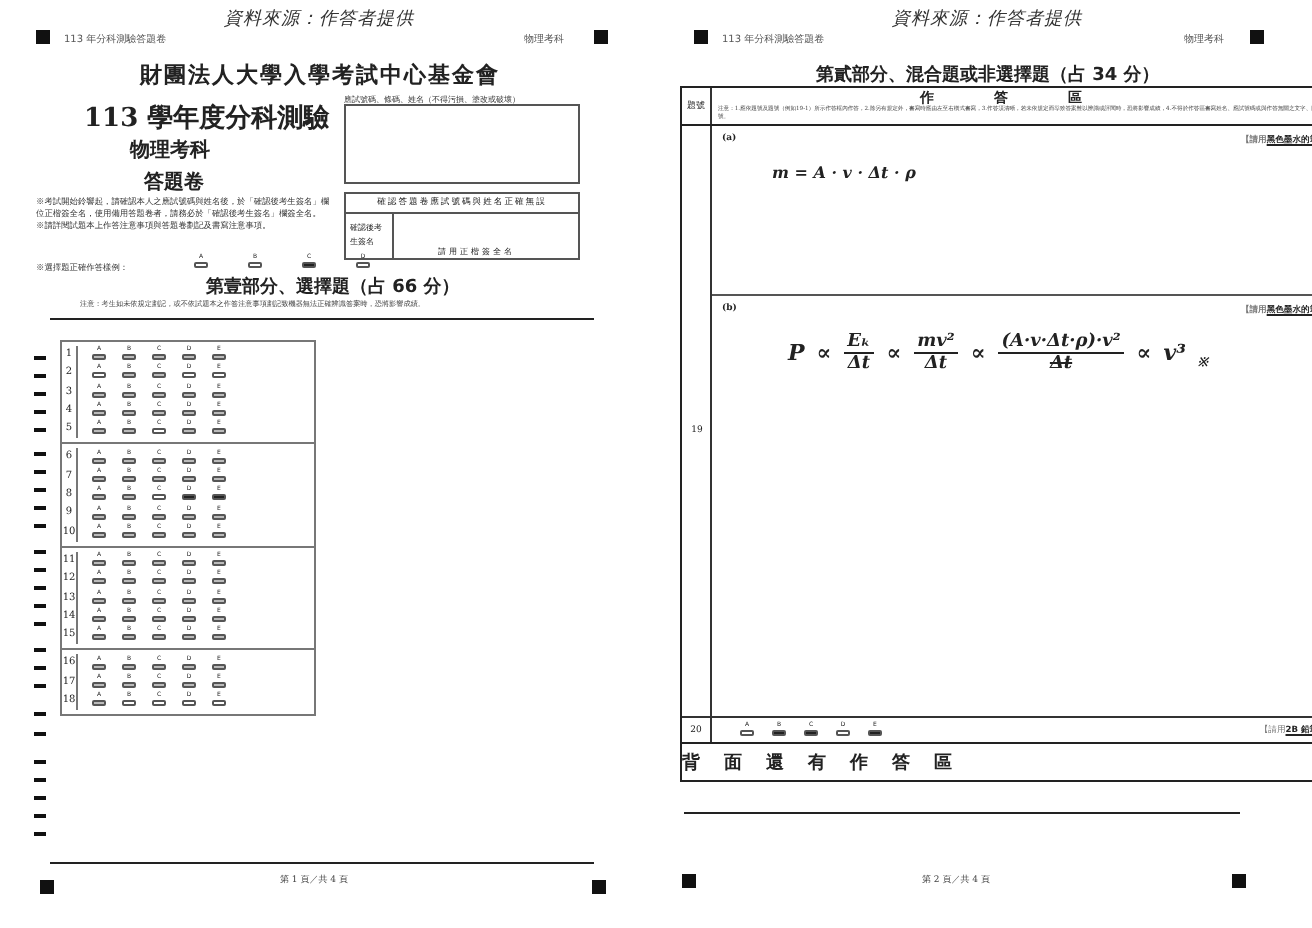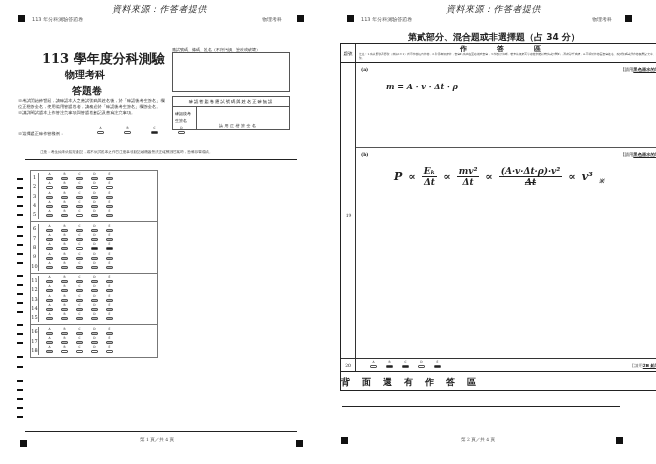--- a/index.html
+++ b/index.html
@@ -91,20 +91,21 @@
 </head>
 <body>
 
 <div class="page left">
   <div class="handnote">資料來源：作答者提供</div>
   <div class="corner-mark" style="top:15px;left:18px;"></div>
   <div class="hdr-left" style="left:32px;">113 年分科測驗答題卷</div>
   <div class="hdr-right" style="left:262px;">物理考科</div>
   <div class="corner-mark" style="top:15px;left:297px;"></div>
 
+  <div class="org-title">財團法人大學入學考試中心基金會</div>
   <div class="exam-title">113 學年度分科測驗</div>
   <div class="subject-title">物理考科</div>
   <div class="sheet-title">答題卷</div>
 
   <div class="notes">
     <div>※考試開始鈴響起，請確認本人之應試號碼與姓名後，於「確認後考生簽名」欄位正楷簽全名，使用備用答題卷者，請務必於「確認後考生簽名」欄簽全名。</div>
     <div>※請詳閱試題本上作答注意事項與答題卷劃記及書寫注意事項。</div>
   </div>
   <div class="sample-label">※選擇題正確作答樣例：</div>
   <div class="samples">
@@ -132,20 +133,21 @@
   <div class="signbox">
     <div class="sb-head">確認答題卷應試號碼與姓名正確無誤</div>
     <div class="sb-row">
       <div class="sb-label">確認後考生簽名</div>
       <div class="sb-field">
         <span class="sb-hint">請用正楷簽全名</span>
       </div>
     </div>
   </div>
 
+  <div class="section1-title">第壹部分、選擇題（占 66 分）</div>
   <div class="section1-note">注意：考生如未依規定劃記，或不依試題本之作答注意事項劃記致機器無法正確辨識答案時，恐將影響成績。</div>
   <div class="rule" style="top:159px;left:25px;width:272px;"></div>
 
   <div>
     <div class="timing" style="top:178px"></div>
       <div class="timing" style="top:187px"></div>
       <div class="timing" style="top:196px"></div>
       <div class="timing" style="top:205px"></div>
       <div class="timing" style="top:214px"></div>
     <div class="timing" style="top:226px"></div>

